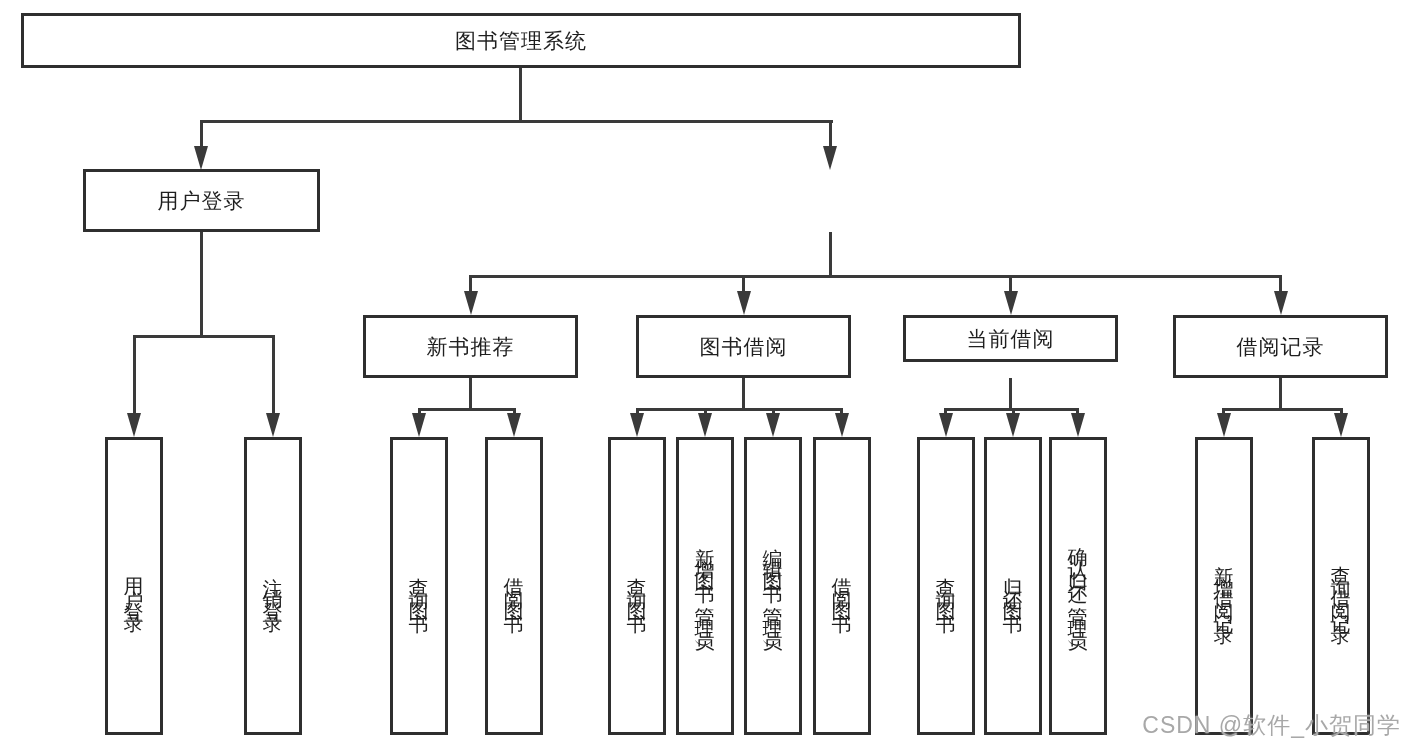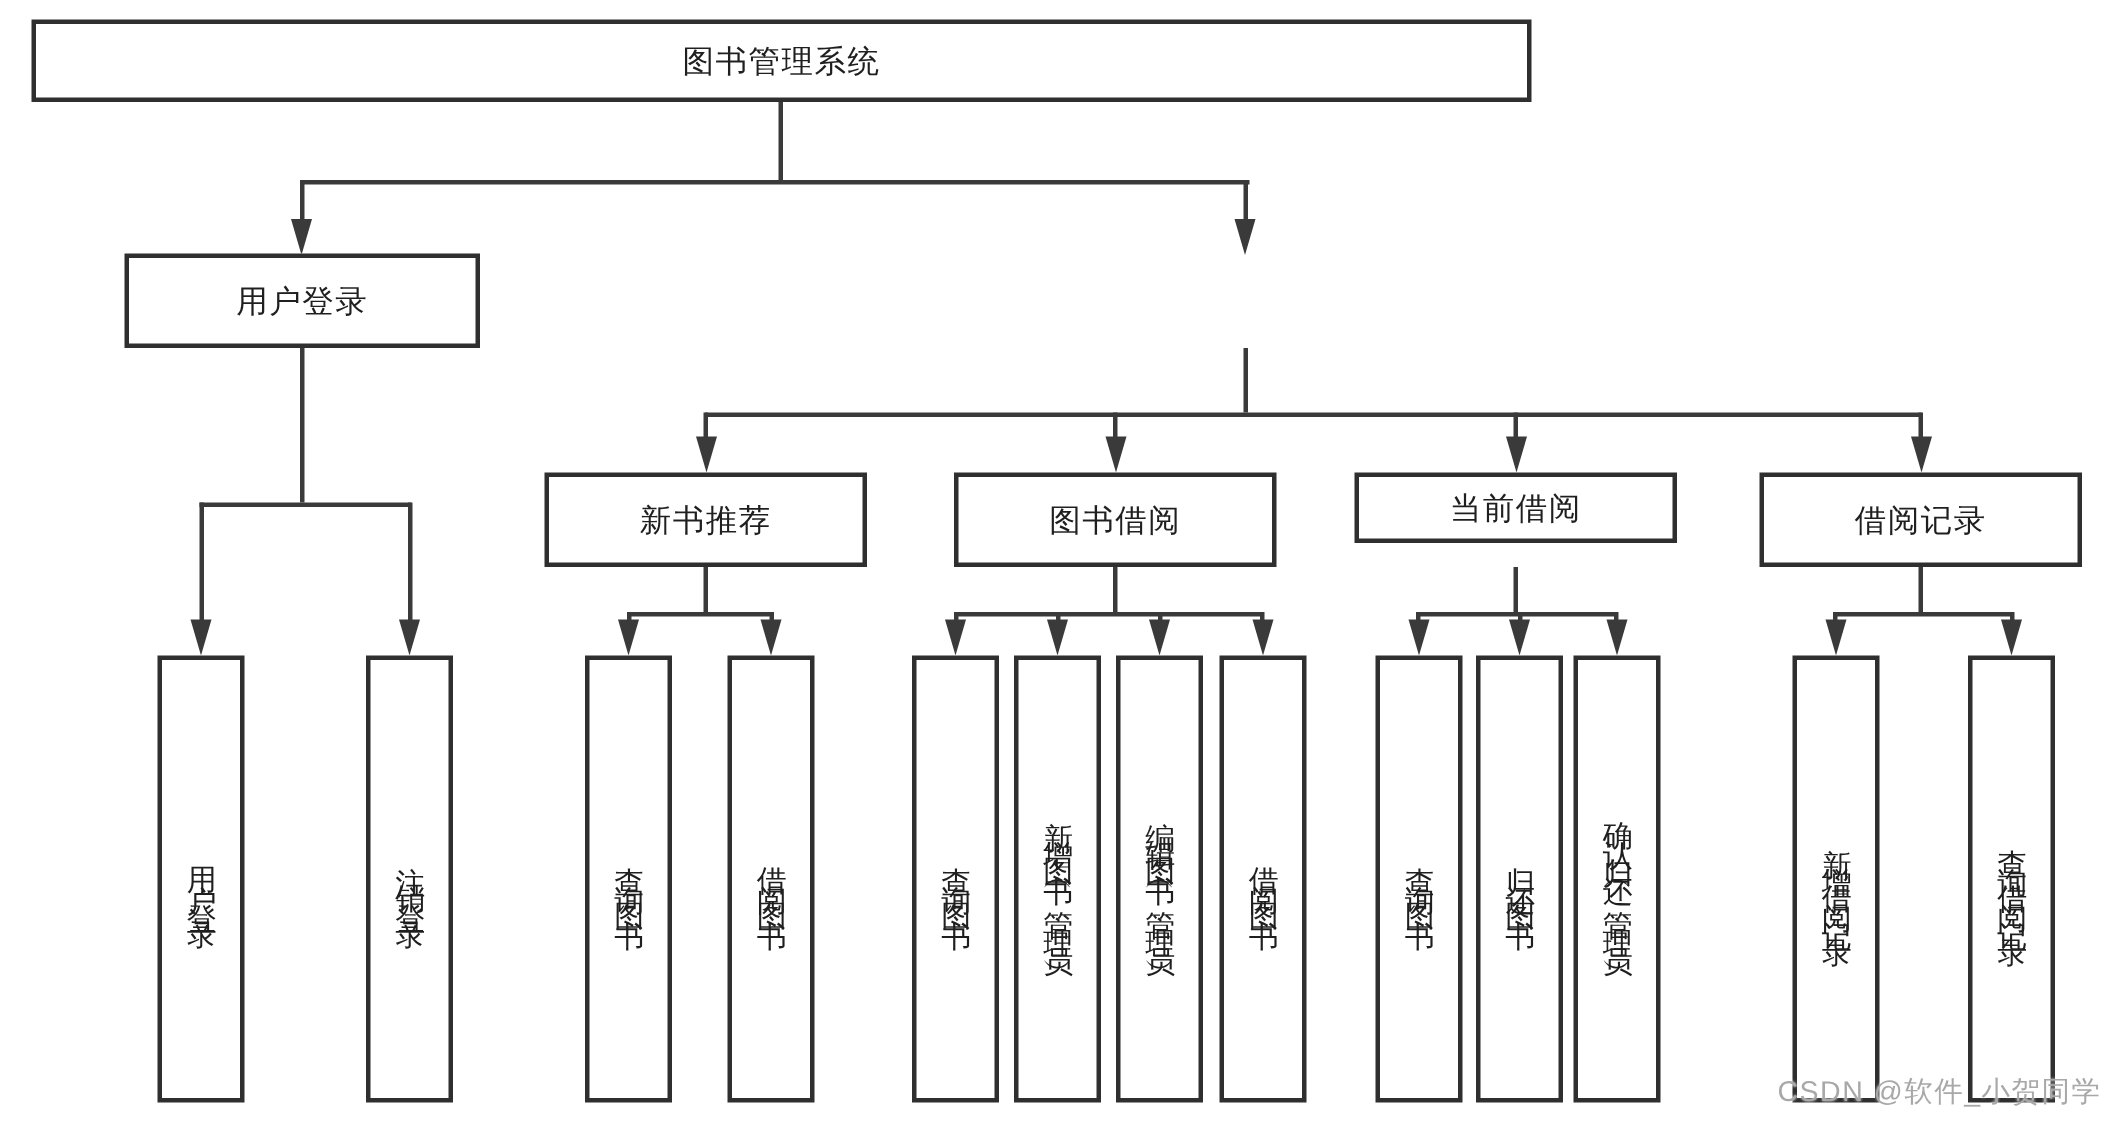--- a/index.html
+++ b/index.html
@@ -41,21 +41,21 @@
   .vline{position:absolute;width:3px;background:var(--line);}
   .arrow{
     position:absolute;width:0;height:0;
     border-left:7px solid transparent;
     border-right:7px solid transparent;
     border-top:24px solid var(--line);
   }
   .watermark{
     position:absolute;
     right:4px;bottom:6px;
-    font-size:19px;
+    font-size:23px;
     color:var(--watermark);
     letter-spacing:1px;
     text-shadow:0 0 2px #ffffff;
     z-index:5;
   }
 </style>
 </head>
 <body>
 
 <div class="canvas">

